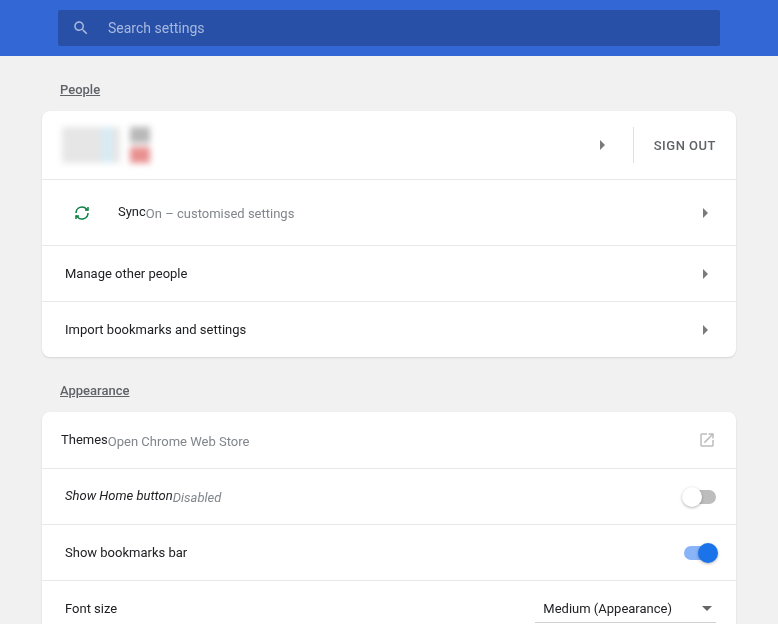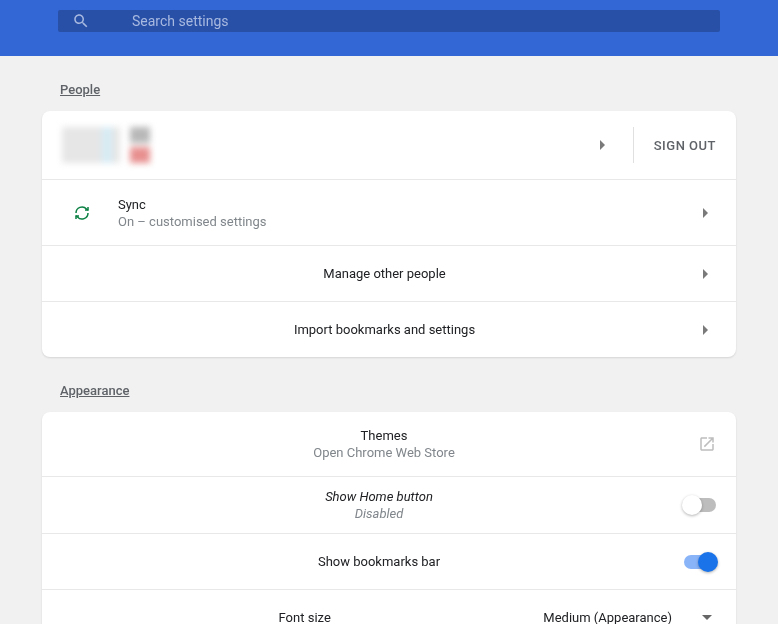--- a/index.html
+++ b/index.html
@@ -18,23 +18,22 @@
       background: #3367d6;
       padding: 12px 58px 12px 58px;
       height: 56px;
     }
     .search-wrapper {
       background: #2850a7;
       border-radius: 2px;
       display: flex;
       align-items: center;
       padding: 0 14px;
-      height: 22px;
+      height: 36px;
       margin-top: -2px;
-      gap: 24px;
     }
     .search-icon-svg {
       width: 18px;
       height: 18px;
       fill: #a8b9e0;
       flex-shrink: 0;
     }
     .search-input {
       background: transparent;
       border: none;
@@ -142,26 +141,25 @@
       width: 40px;
       display: flex;
       justify-content: center;
     }
     .sync-icon {
       width: 18px;
       height: 18px;
     }
     .row-text {
       display: flex;
-      flex-direction: column;
       margin-left: 16px;
       flex: 1;
     }
     .row-text.no-indent {
-      margin-left: 12px;
+      margin-left: 3px;
       text-align: center;
     }
     .row-title {
       color: #202124;
       font-size: 13px;
     }
     .row-subtitle {
       color: #80868b;
       font-size: 13px;
       margin-top: 2px;

